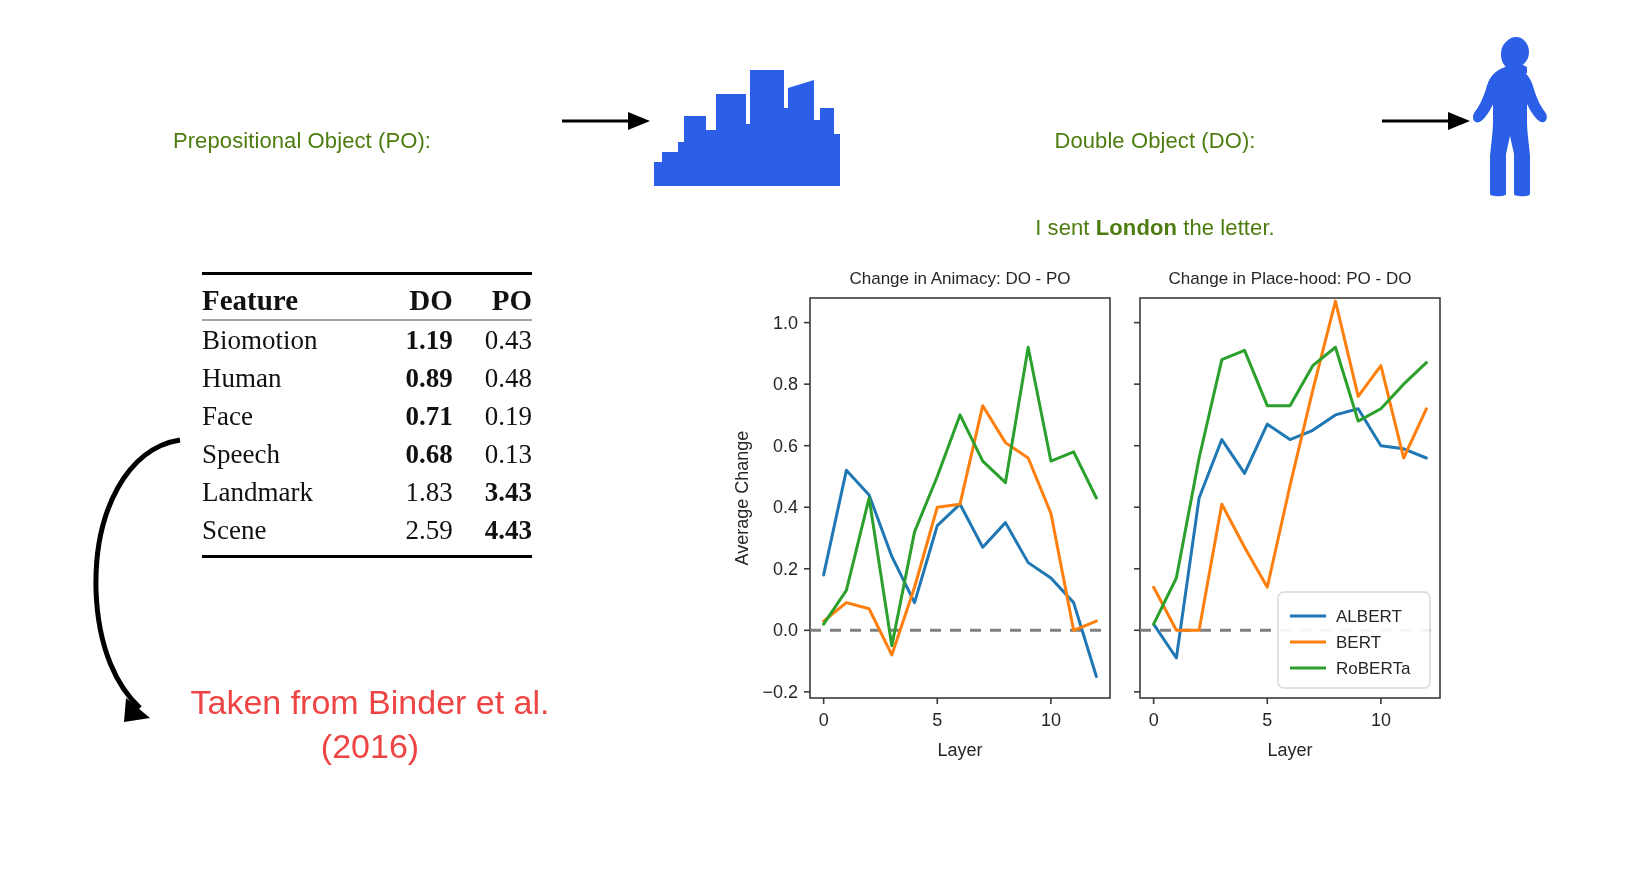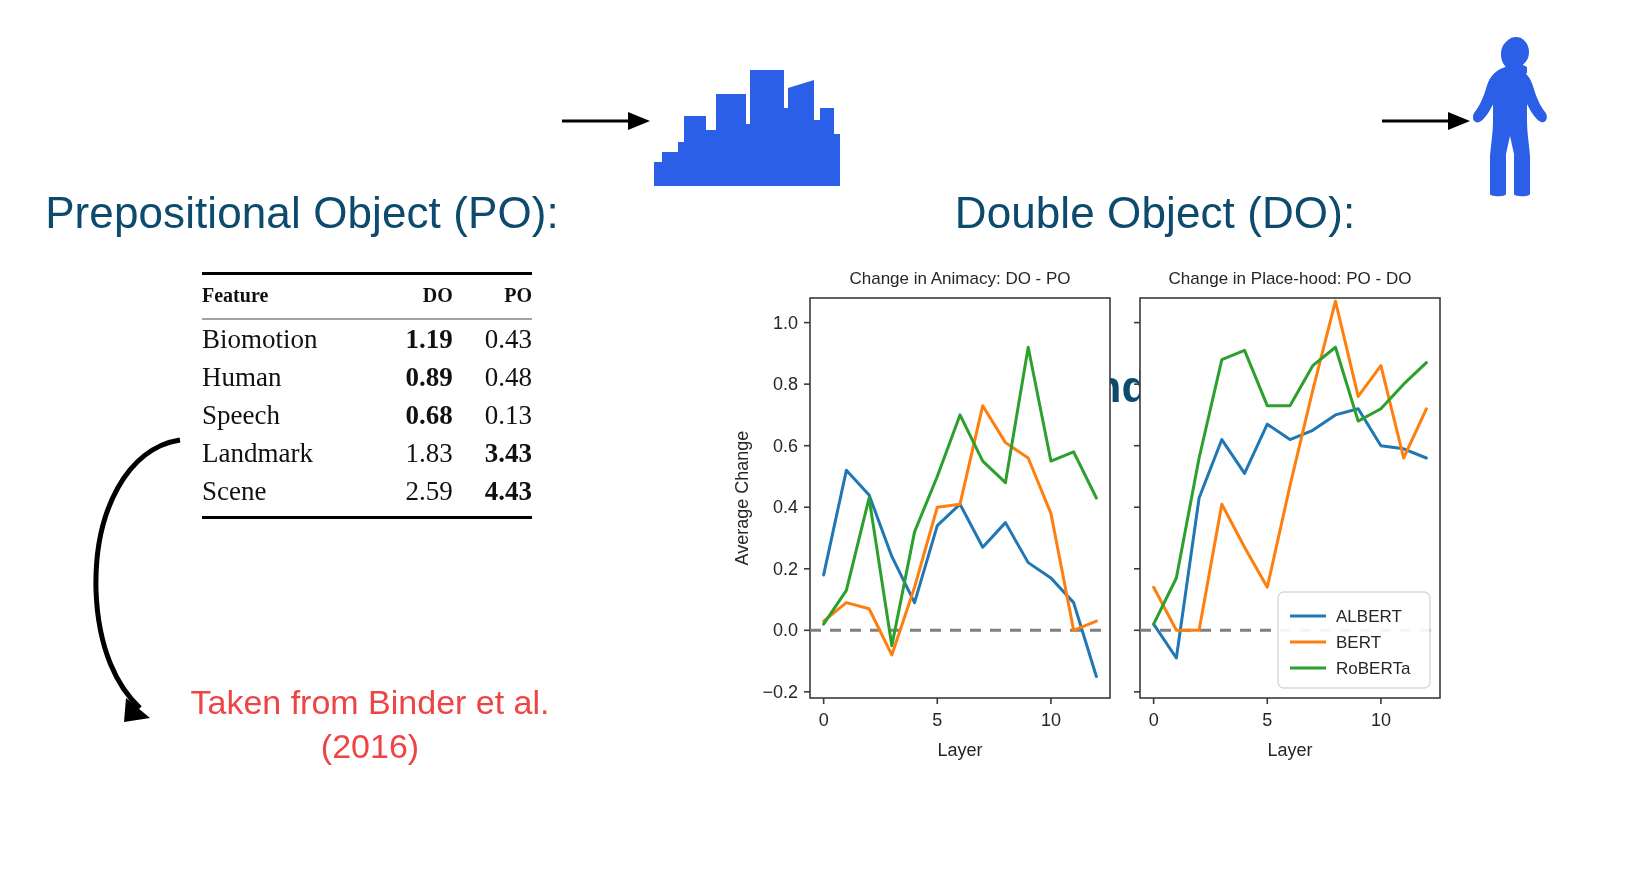--- a/index.html
+++ b/index.html
@@ -6,42 +6,42 @@
   body{
     width:1628px;height:870px;background:#ffffff;
     font-family:"Liberation Sans", sans-serif;
     position:relative;overflow:hidden;color:#000;
   }
   .stage{position:absolute;left:0;top:0;width:1628px;height:870px;}
 
   
   .sent{
     position:absolute;
-    font-size:44px;line-height:1.32;
-    color:#0c4a6e;letter-spacing:.1px;
+    font-size:22px;line-height:1.32;
+    color:#4d7c0f;letter-spacing:.1px;
     white-space:pre;
   }
   .sent .hl{font-weight:700;}
   #po-block{left:42px;top:68px;text-align:center;width:520px;}
   #do-block{left:920px;top:68px;text-align:center;width:470px;}
 
   .arrow-wrap{position:absolute;}
   .arrow-wrap svg{display:block;}
 
   .icon-blue{position:absolute;}
 
   
   .tbl-wrap{position:absolute;left:202px;top:272px;width:330px;}
   table.binder{
     border-collapse:collapse;width:100%;
     font-family:"Liberation Serif", serif;
     font-size:27px;color:#111;
   }
   table.binder th,table.binder td{padding:2px 0;}
-  table.binder thead th{font-weight:700;font-size:20px;padding:9px 0 11px;}
+  table.binder thead th{font-weight:700;font-size:29px;padding:9px 0 2px;}
   table.binder th.feat,table.binder td.feat{text-align:left;width:52%;}
   table.binder th.num,table.binder td.num{text-align:right;width:24%;}
   table.binder tbody td{padding:3.5px 0;}
   .rule-top{border-top:3px solid #000;}
   .rule-mid{border-top:2px solid #a3a3a3;}
   td.b,th.b{font-weight:700;}
 
   .caption{
     position:absolute;left:155px;top:680px;width:430px;
     text-align:center;font-size:34px;line-height:1.3;color:#ef4444;
@@ -131,20 +131,25 @@
       <tbody id="tbody">
           <tr class="rule-mid">
             <td class="feat">Biomotion</td>
             <td class="num b">1.19</td>
             <td class="num">0.43</td>
           </tr>
           <tr>
             <td class="feat">Human</td>
             <td class="num b">0.89</td>
             <td class="num">0.48</td>
+          </tr>
+          <tr>
+            <td class="feat">Face</td>
+            <td class="num b">0.71</td>
+            <td class="num">0.19</td>
           </tr>
           <tr>
             <td class="feat">Speech</td>
             <td class="num b">0.68</td>
             <td class="num">0.13</td>
           </tr>
           <tr>
             <td class="feat">Landmark</td>
             <td class="num">1.83</td>
             <td class="num b">3.43</td>

